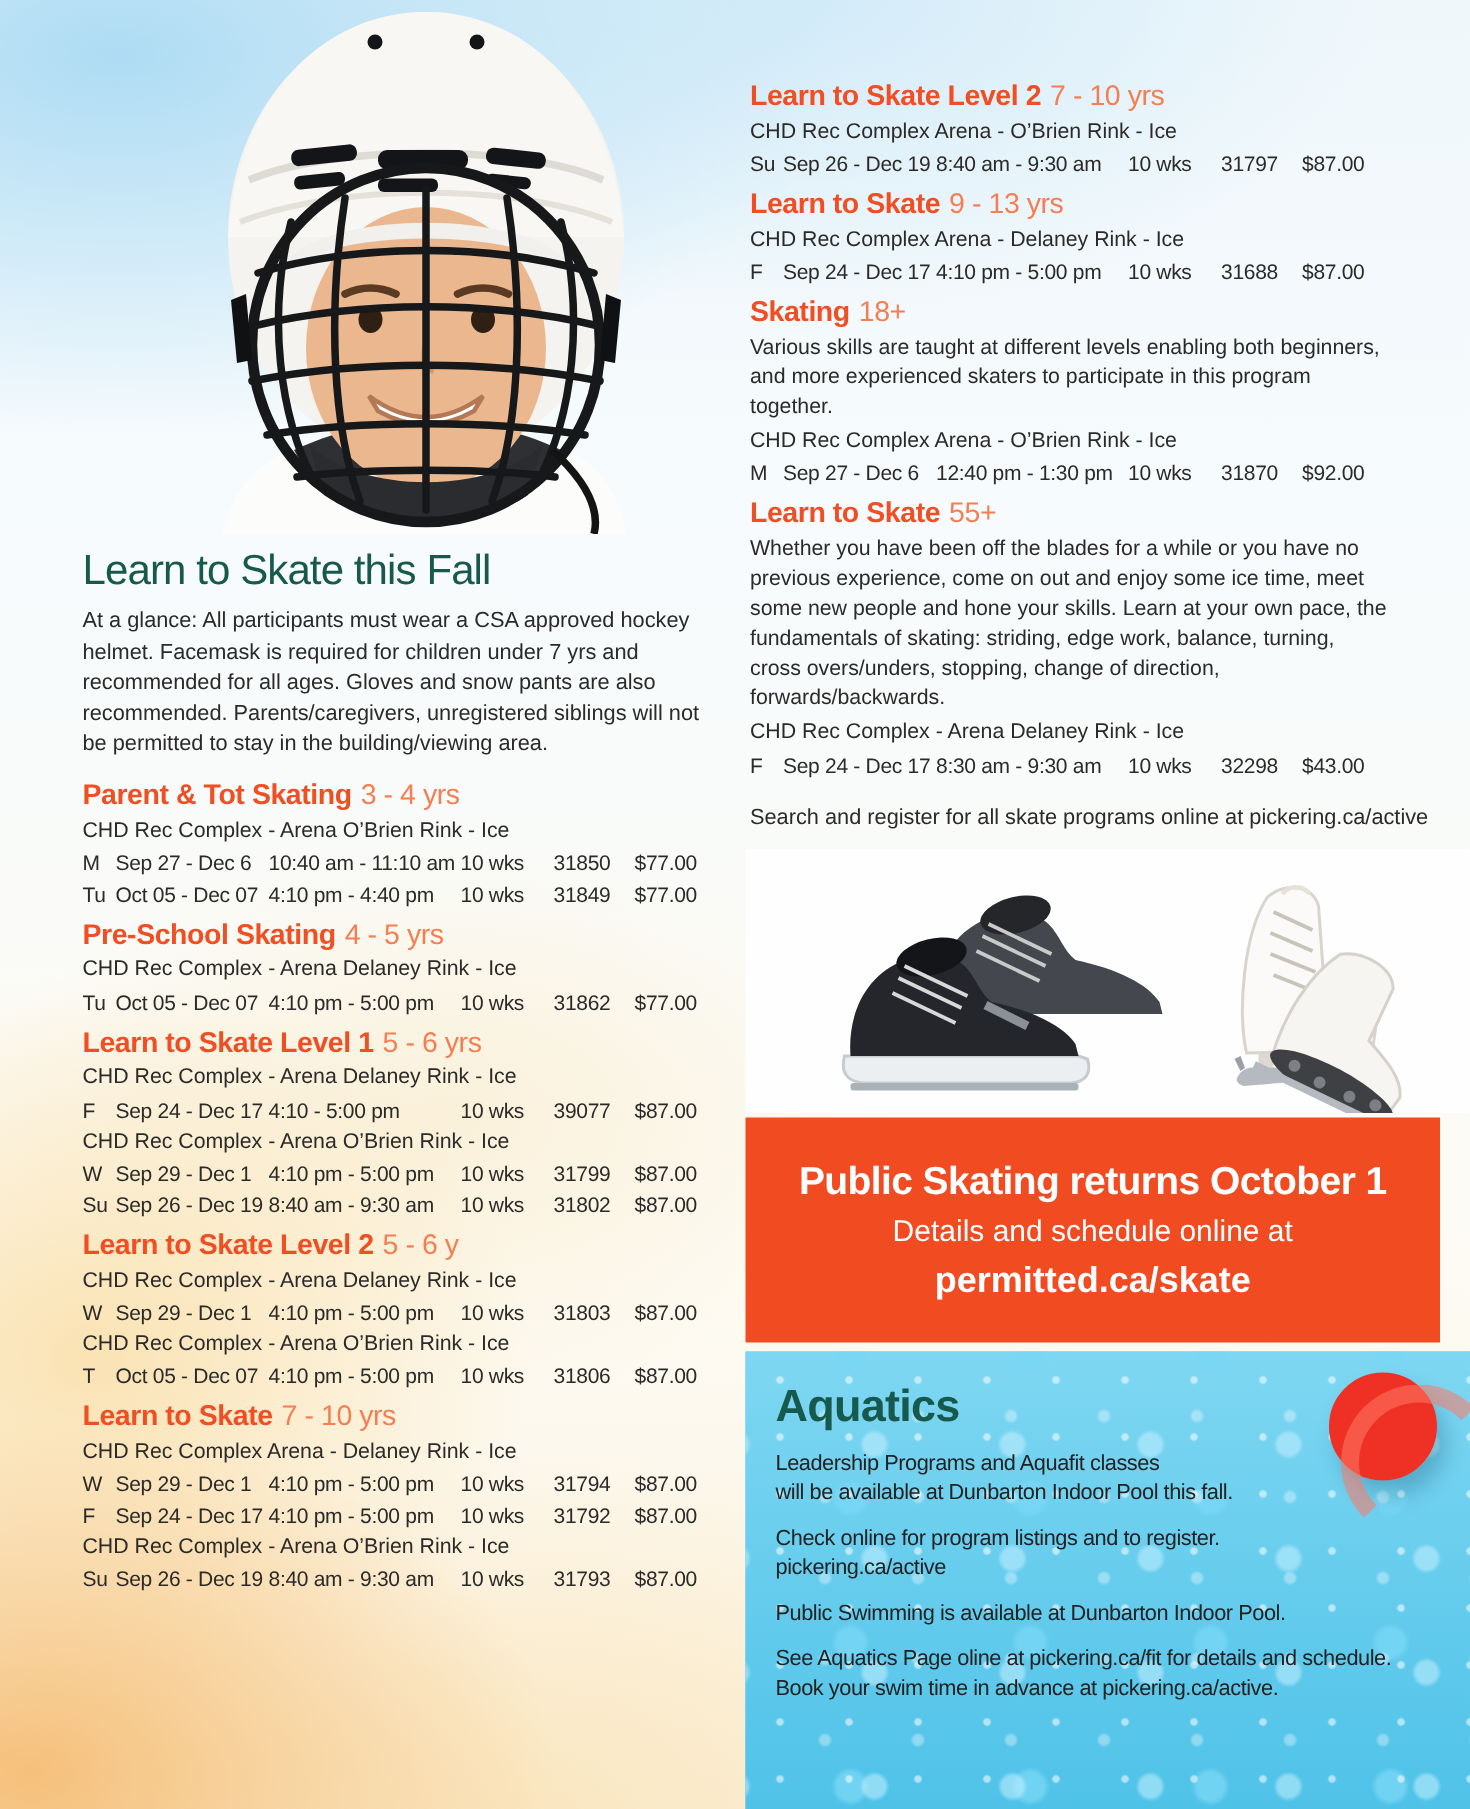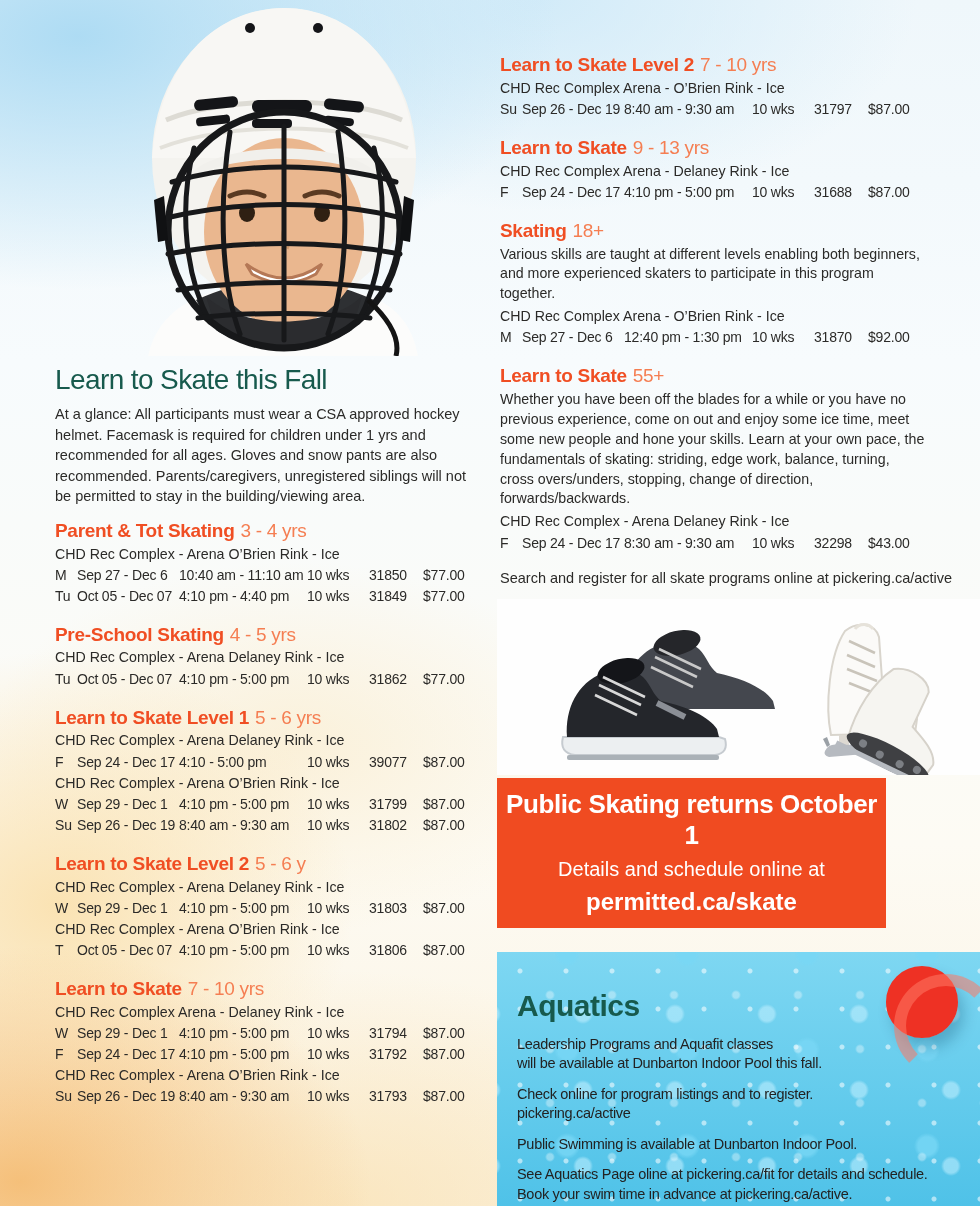--- a/index.html
+++ b/index.html
@@ -15,37 +15,37 @@
       radial-gradient(55% 25% at 55% 0%, rgba(205,233,248,.85), rgba(205,233,248,0) 70%),
       linear-gradient(180deg,#eff7fb 0%,#f7fbfd 30%,#fdfbf4 70%,#fbf2df 100%);
   }
   .col-left{position:absolute;left:0;top:0;width:492px}
   .col-right{position:absolute;left:497px;top:0;width:483px;height:1206px;display:flex;flex-direction:column}
   .hero{display:block;width:492px;height:356px}
   .left-body{padding:8px 18px 0 55px}
   .right-body{padding:52px 55px 0 3px}
   h1.main-title{font-size:28px;font-weight:400;color:#175a4d;letter-spacing:-.6px;margin-bottom:8px}
   p.intro{font-size:14.5px;line-height:1.42;margin-bottom:11px;color:#2b2a28}
-  .sec{margin-top:15px}
+  .sec{margin-top:4px}
   .sec:first-child{margin-top:0}
   .sec h3{font-size:19px;font-weight:700;color:#f04e23;letter-spacing:-.3px;line-height:1.35;white-space:nowrap}
   .sec h3 .age{font-weight:400;color:#f57e52;margin-left:6px}
   .sec .desc{font-size:14.2px;line-height:1.4;margin:1px 0 2px;color:#2b2a28}
   .venue{font-size:14.2px;line-height:1.5;white-space:nowrap}
   .row{display:grid;grid-template-columns:22px 102px 128px 62px 54px 48px;font-size:14px;line-height:1.5;letter-spacing:-.2px}
   .row span{white-space:nowrap}
   .search-note{font-size:14.5px;margin-top:16px;white-space:nowrap}
   .skates-box{width:483px;height:176px;margin-top:13px;background:#fefefe}
   .skates-box svg{display:block;width:100%;height:100%}
-  .banner{width:389px;height:150px;margin-top:3px;background:#f04b21;color:#fff;text-align:center;
+  .banner{width:463px;height:150px;margin-top:3px;background:#f04b21;color:#fff;text-align:center;
     display:flex;flex-direction:column;justify-content:center;gap:7px}
   .banner .l1{font-size:26px;font-weight:700;letter-spacing:-.4px}
   .banner .l2{font-size:20px;font-weight:400}
   .banner .l3{font-size:24px;font-weight:700}
-  .aquatics{flex:1;margin-top:24px;position:relative;padding:37px 30px 0 20px;overflow:hidden;
+  .aquatics{flex:1;margin-top:6px;position:relative;padding:20px 30px 0 20px;overflow:hidden;
     background-color:#5fc9ec;
     background-image:
       radial-gradient(circle, rgba(255,255,255,.55) 0 2px, transparent 3px),
       radial-gradient(circle, rgba(255,255,255,.35) 0 3px, transparent 5px),
       radial-gradient(circle, rgba(196,240,255,.55) 0 7px, transparent 10px),
       radial-gradient(circle, rgba(120,215,245,.8) 0 9px, transparent 13px),
       linear-gradient(180deg,#7ed7f2,#4fc2e8);
     background-size:46px 38px,62px 54px,92px 76px,120px 96px,100% 100%;
     background-position:0 0,22px 16px,40px 24px,10px 50px,0 0;
   }
@@ -107,21 +107,21 @@
         <path d="M178 290 C240 280 328 280 390 290" stroke-width="5"></path>
         <path d="M198 318 C244 312 324 312 370 318" stroke-width="5"></path>
       </g>
       <path d="M164 196 l-10 4 4 42 10 -2 Z" fill="#101113"></path>
       <path d="M404 196 l10 4 -4 42 -10 -2 Z" fill="#101113"></path>
       <path d="M368 300 C392 322 400 340 396 356" stroke="#141414" stroke-width="5" fill="none"></path>
     </svg>
 
     <div class="left-body">
       <h1 class="main-title">Learn to Skate this Fall</h1>
-      <p class="intro">At a glance: All participants must wear a CSA approved hockey helmet. Facemask is required for children under 1 yrs and recommended for all ages.  Gloves and snow pants are also recommended. Parents/caregivers, unregistered siblings will not be permitted to stay in the building/viewing area.</p>
+      <p class="intro">At a glance: All participants must wear a CSA approved hockey helmet. Facemask is required for children under 7 yrs and recommended for all ages.  Gloves and snow pants are also recommended. Parents/caregivers, unregistered siblings will not be permitted to stay in the building/viewing area.</p>
       <div>
           <div class="sec">
             <h3><span>Parent &amp; Tot Skating</span><span class="age">3 - 4 yrs</span></h3>
             <div class="venue">CHD Rec Complex - Arena O’Brien Rink - Ice</div>
             <div class="row">
               <span class="c-day">M</span>
               <span class="c-dates">Sep 27 - Dec 6</span>
               <span class="c-time">10:40 am - 11:10 am</span>
               <span class="c-weeks">10 wks</span>
               <span class="c-code">31850</span>

